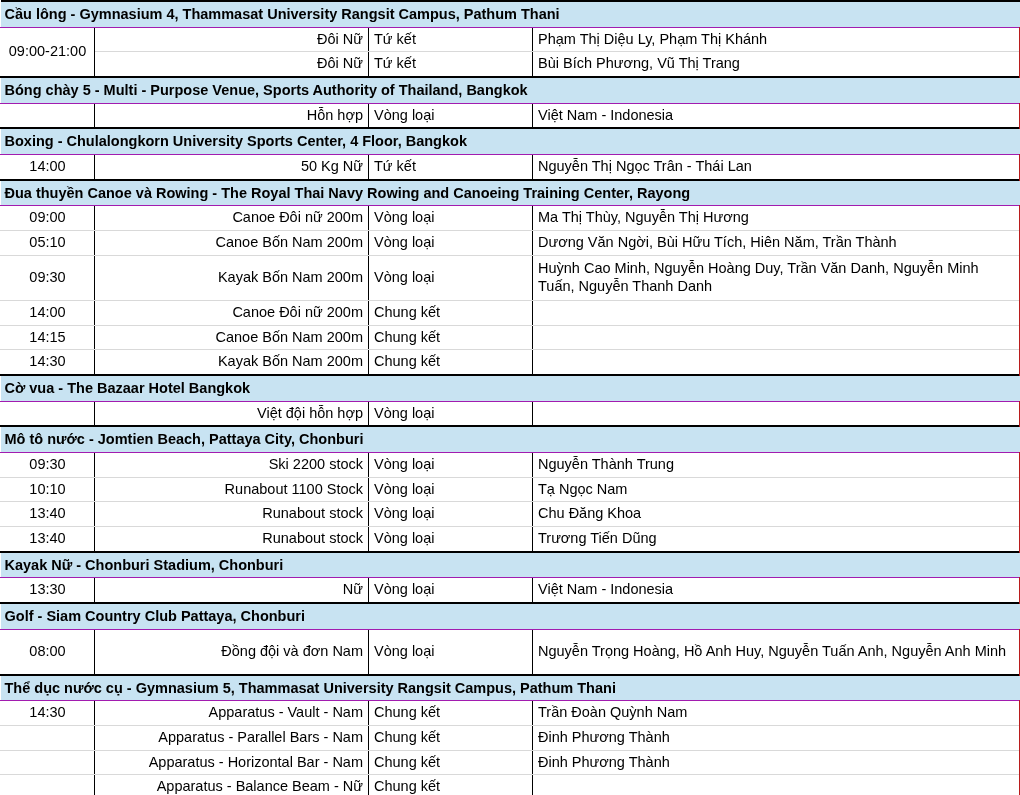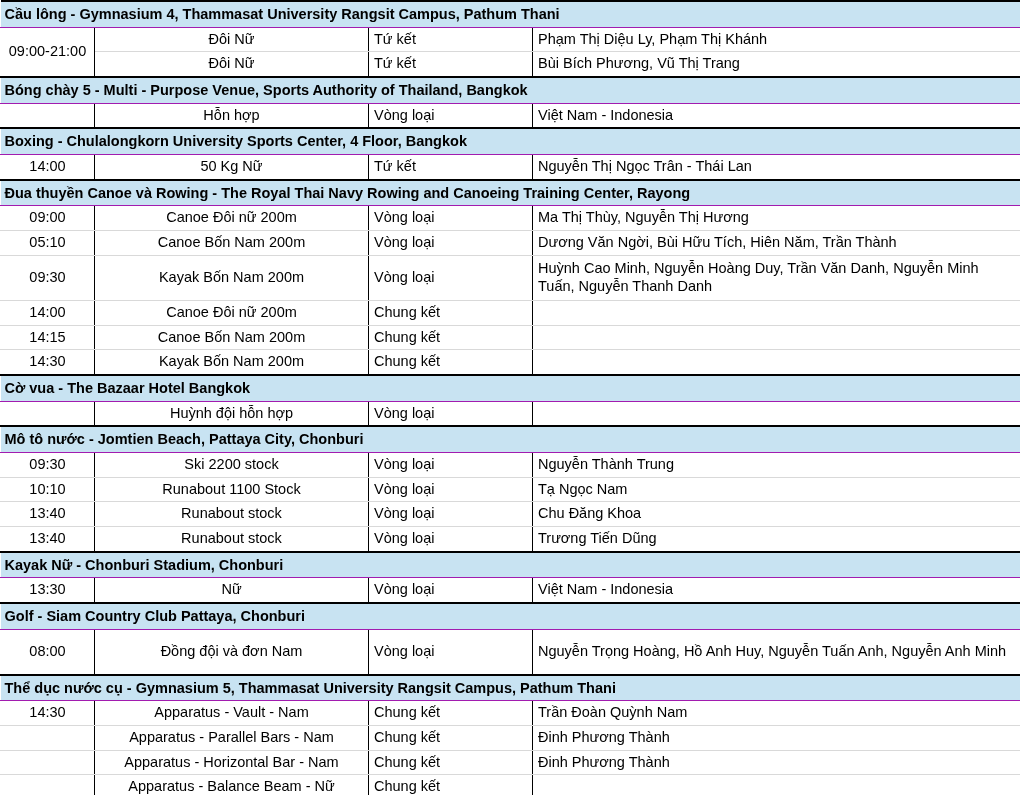--- a/index.html
+++ b/index.html
@@ -44,29 +44,29 @@
     line-height: 1.22;
     vertical-align: middle;
     background: #ffffff;
   }
   tr.event-row > td.col-time {
     text-align: center;
     border-right: 1px solid #000000;
     border-left: 1px solid #ffffff;
   }
   tr.event-row > td.col-event {
-    text-align: center;
+    text-align: right;
     margin-left: 16px;
   }
   tr.event-row > td.col-round {
     text-align: left;
   }
   tr.event-row > td.col-athletes {
     text-align: left;
-    border-right: 2px solid #b91c1c;
+    border-right: 4px solid #b91c1c;
   }
   tr.event-row.last-in-group > td {
     border-bottom: none;
   }
   tr.event-row > td.tall {
     height: 38px;
   }
 </style>
 </head>
 <body>
@@ -148,21 +148,21 @@
         <td class="col-time">14:30</td>
         <td class="col-event">Kayak Bốn Nam 200m</td>
         <td class="col-round">Chung kết</td>
         <td class="col-athletes"></td>
       </tr>
       <tr class="venue-row">
         <td colspan="4">Cờ vua - The Bazaar Hotel Bangkok</td>
       </tr>
       <tr class="event-row last-in-group">
         <td class="col-time"></td>
-        <td class="col-event">Huỳnh đội hỗn hợp</td>
+        <td class="col-event">Việt đội hỗn hợp</td>
         <td class="col-round">Vòng loại</td>
         <td class="col-athletes"></td>
       </tr>
       <tr class="venue-row">
         <td colspan="4">Mô tô nước - Jomtien Beach, Pattaya City, Chonburi</td>
       </tr>
       <tr class="event-row">
         <td class="col-time">09:30</td>
         <td class="col-event">Ski 2200 stock</td>
         <td class="col-round">Vòng loại</td>

